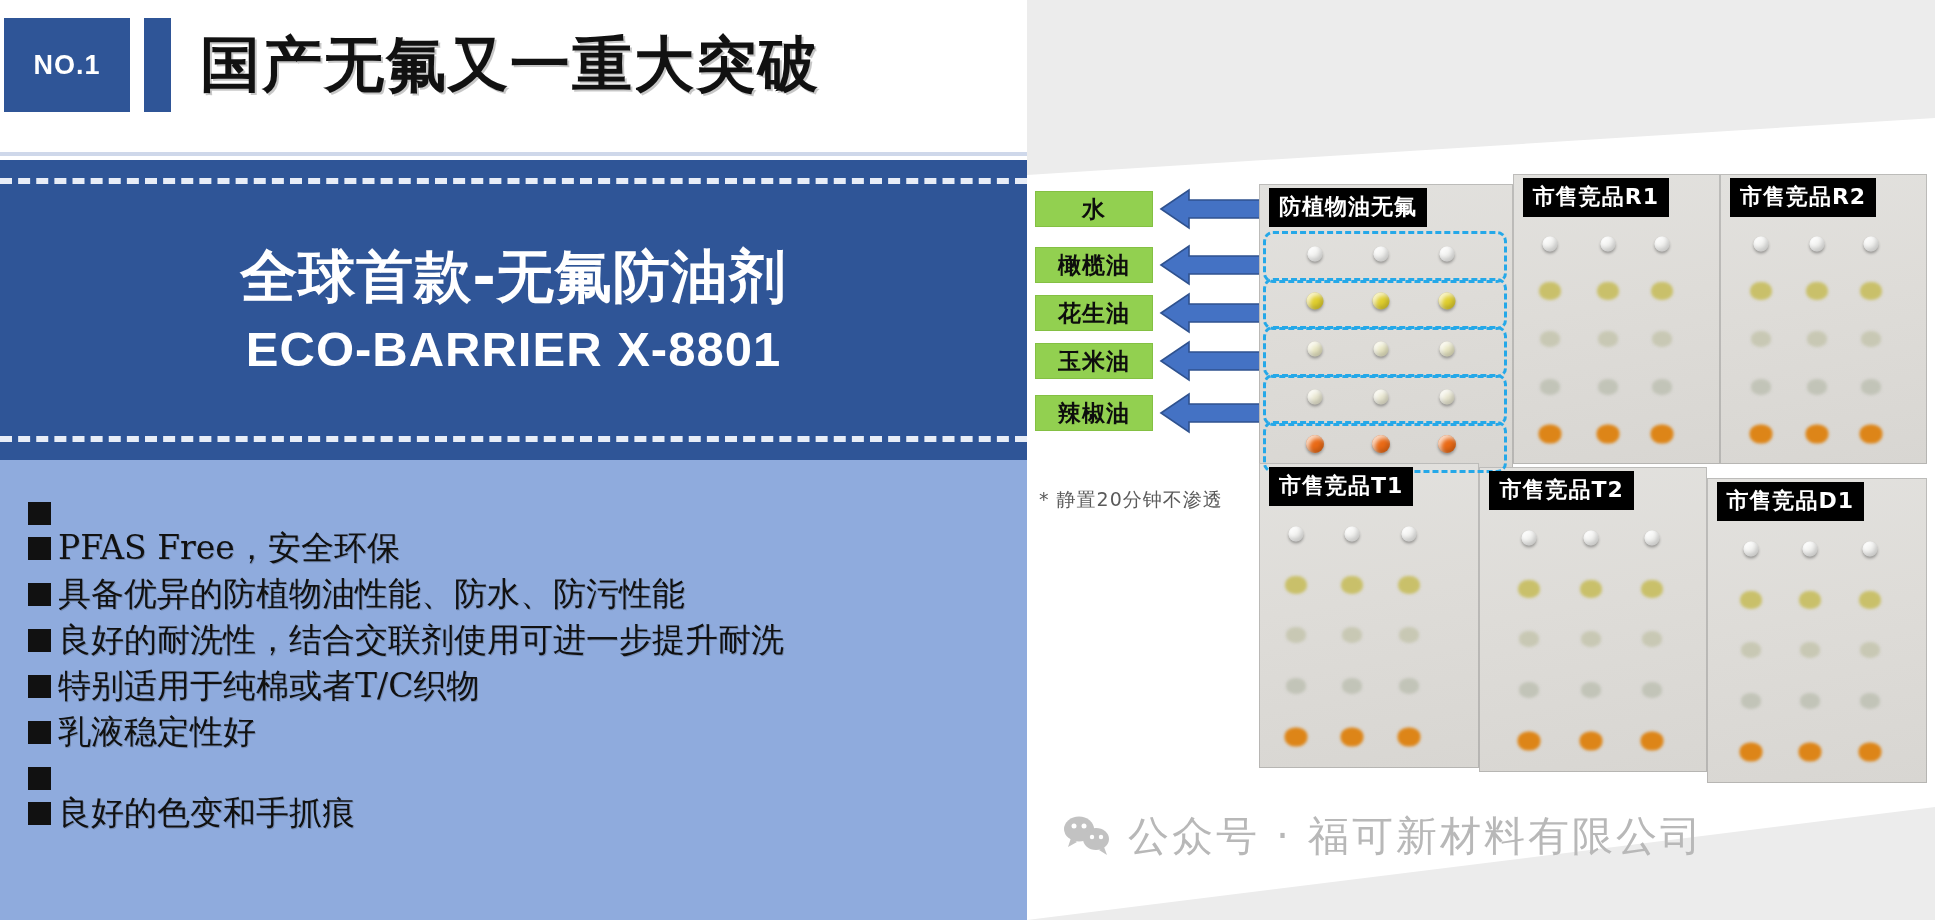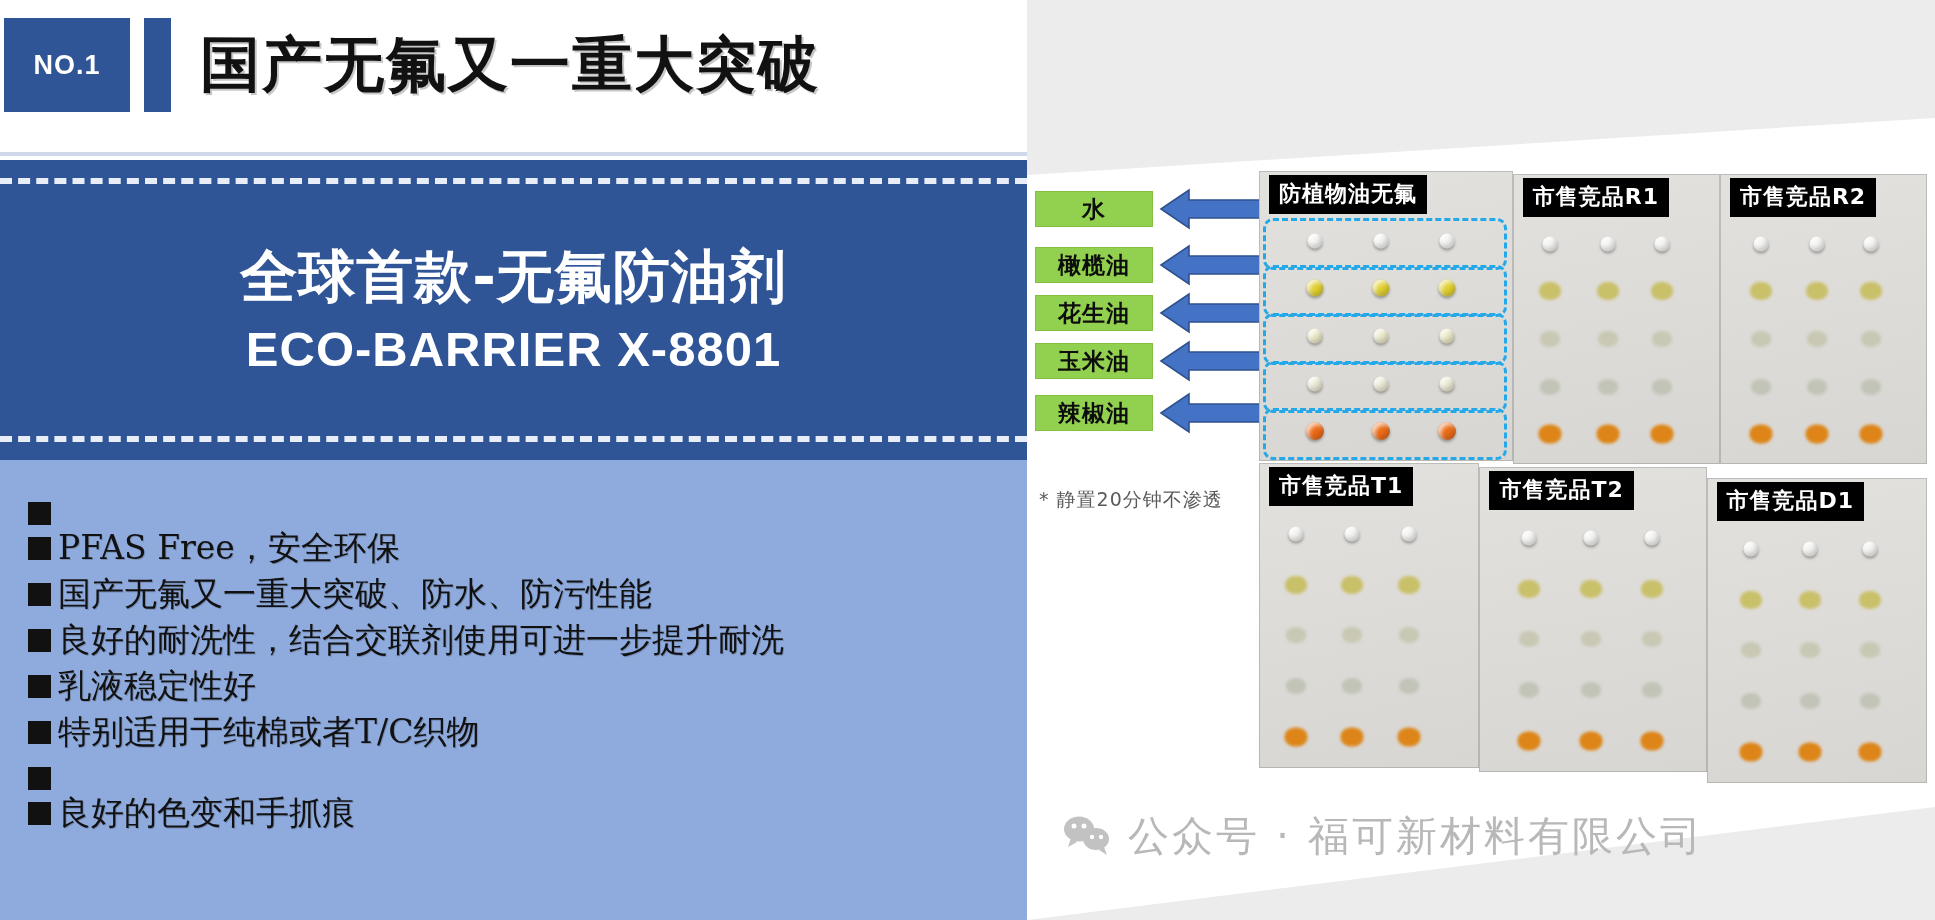--- a/index.html
+++ b/index.html
@@ -184,33 +184,33 @@
     <div class="bullets" id="bullet-list">
         <div class="bullet">
           <span class="sq"></span>
         </div>
         <div class="bullet">
           <span class="sq"></span>
           <span> PFAS Free，安全环保</span>
         </div>
         <div class="bullet">
           <span class="sq"></span>
-          <span>国产无氟又一重大突破、防水、防污性能</span>
+          <span>具备优异的防植物油性能、防水、防污性能</span>
         </div>
         <div class="bullet">
           <span class="sq"></span>
           <span>良好的耐洗性，结合交联剂使用可进一步提升耐洗</span>
         </div>
         <div class="bullet">
           <span class="sq"></span>
+          <span>特别适用于纯棉或者T/C织物</span>
+        </div>
+        <div class="bullet">
+          <span class="sq"></span>
           <span>乳液稳定性好</span>
-        </div>
-        <div class="bullet">
-          <span class="sq"></span>
-          <span>特别适用于纯棉或者T/C织物</span>
         </div>
         <div class="bullet">
           <span class="sq"></span>
         </div>
         <div class="bullet">
           <span class="sq"></span>
           <span>良好的色变和手抓痕</span>
         </div>
       </div>
   </div>
@@ -249,21 +249,21 @@
           <div class="arrow"><svg width="104" height="44" viewBox="0 0 104 44">
               <polygon points="2,22 30,3 30,13 102,13 102,31 30,31 30,41" fill="#4472c4" stroke="#2f528f" stroke-width="1.6"></polygon>
             </svg></div>
         </div>
       </div>
 
     <div class="footnote">* 静置20分钟不渗透</div>
 
     <div class="photos">
       <div class="photo-row top" id="photo-row-top">
-          <div class="panel" style="width: 38%; margin-top: 3px;">
+          <div class="panel" style="width: 38%; margin-top: 16px;">
             <div class="panel-label">防植物油无氟</div>
             <div class="dots">
               <div class="dotrow" style="top: 0%;">
                 <div class="hl-box" style="top: calc(50% - 23px); border-color: rgb(37, 168, 232);"></div>
                 <span class="dot bead" style="left: 22%; width: 15px; height: 15px; background: rgb(242, 242, 240);"></span>
                 <span class="dot bead" style="left: 48%; width: 15px; height: 15px; background: rgb(242, 242, 240);"></span>
                 <span class="dot bead" style="left: 74%; width: 15px; height: 15px; background: rgb(242, 242, 240);"></span>
               </div>
               <div class="dotrow" style="top: 20%;">
                 <div class="hl-box" style="top: calc(50% - 23px); border-color: rgb(37, 168, 232);"></div>

